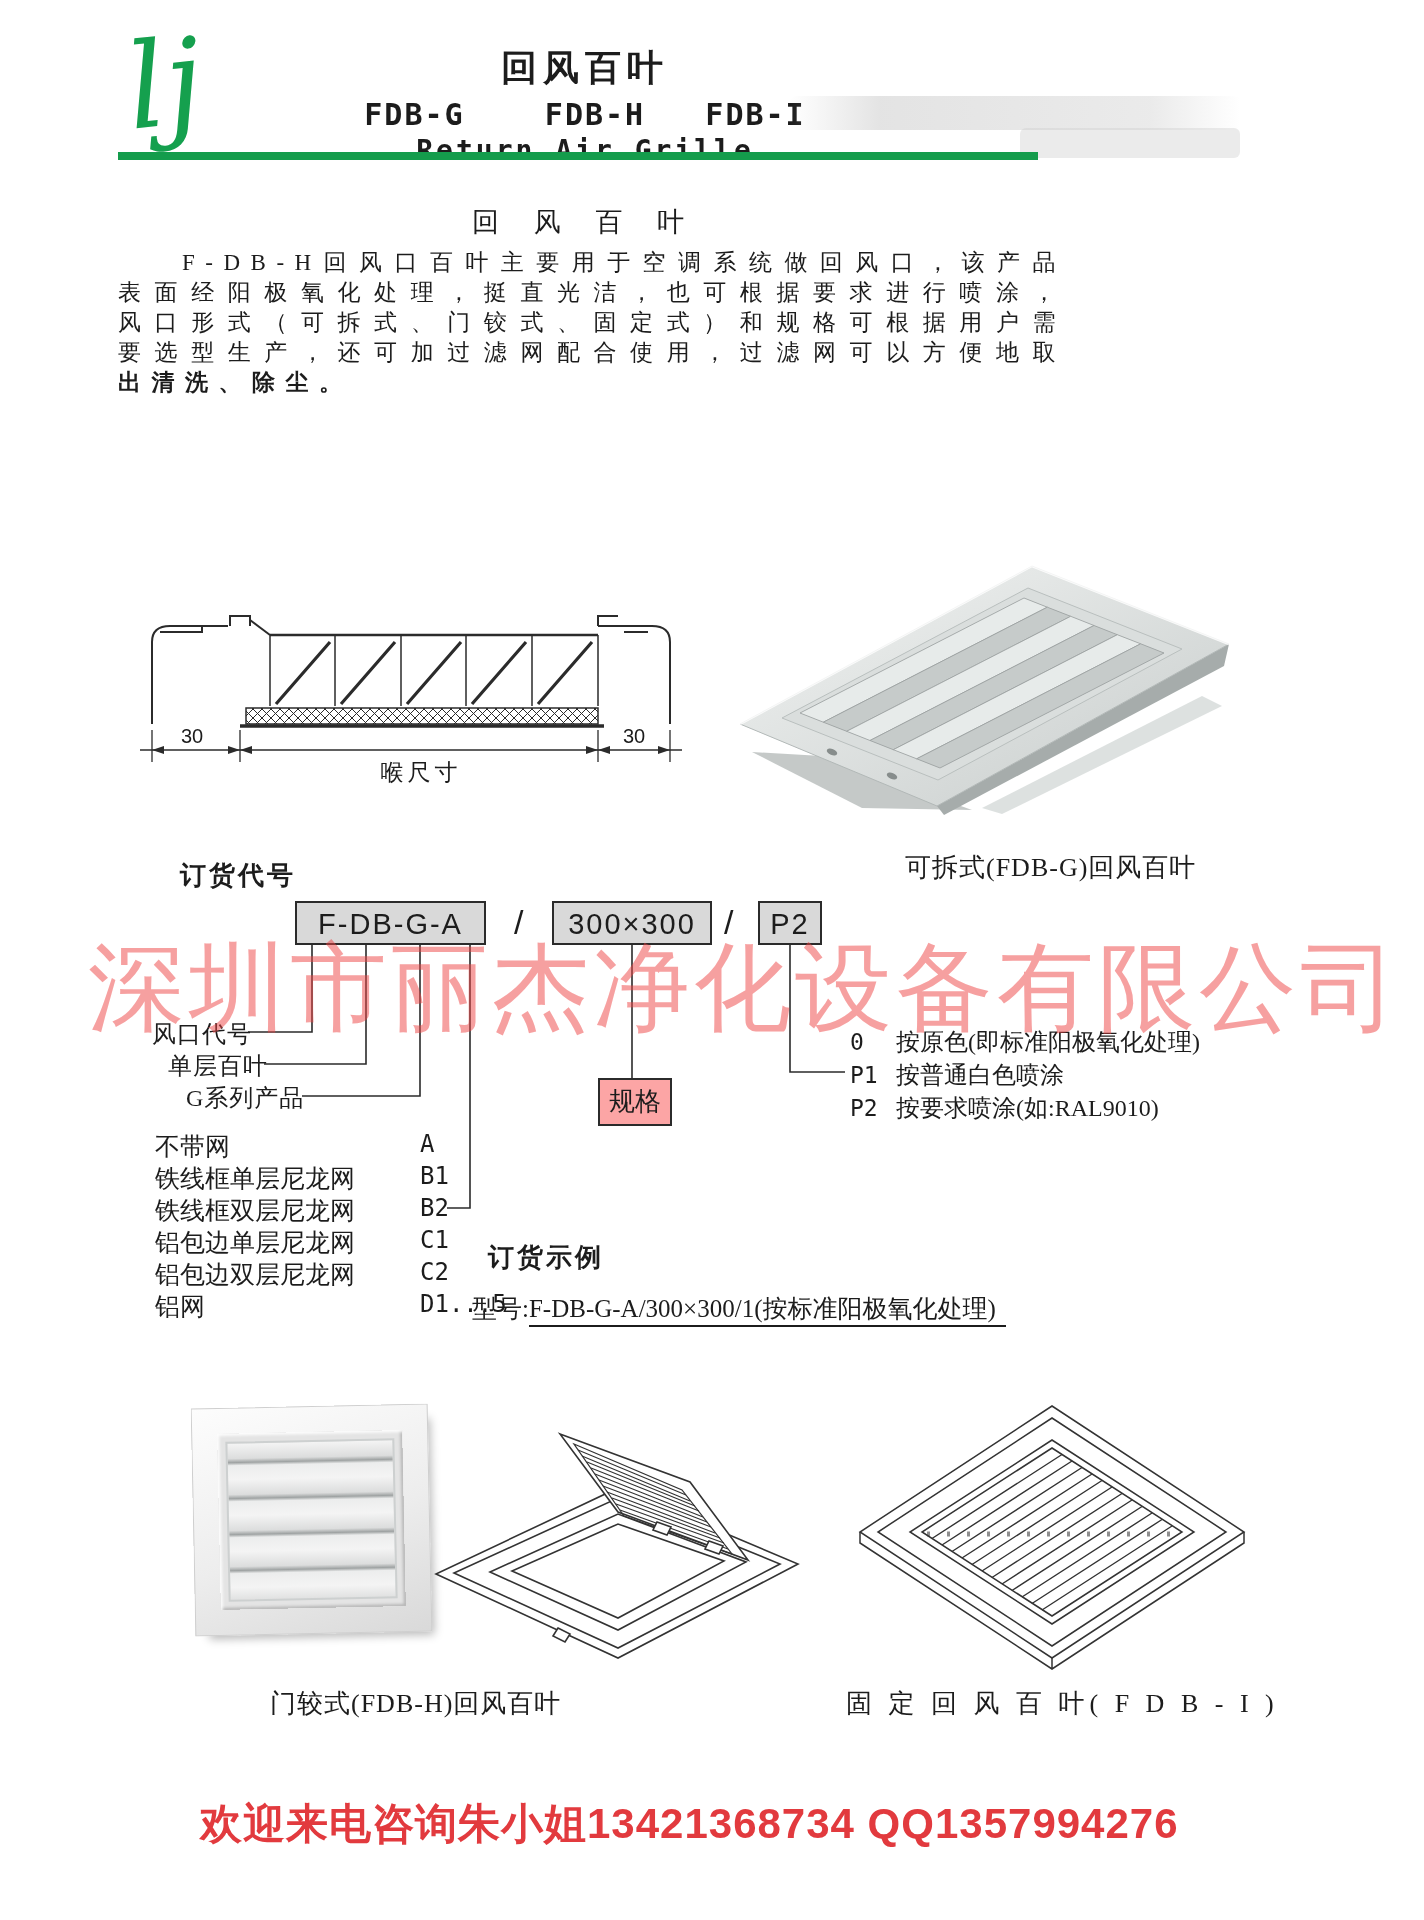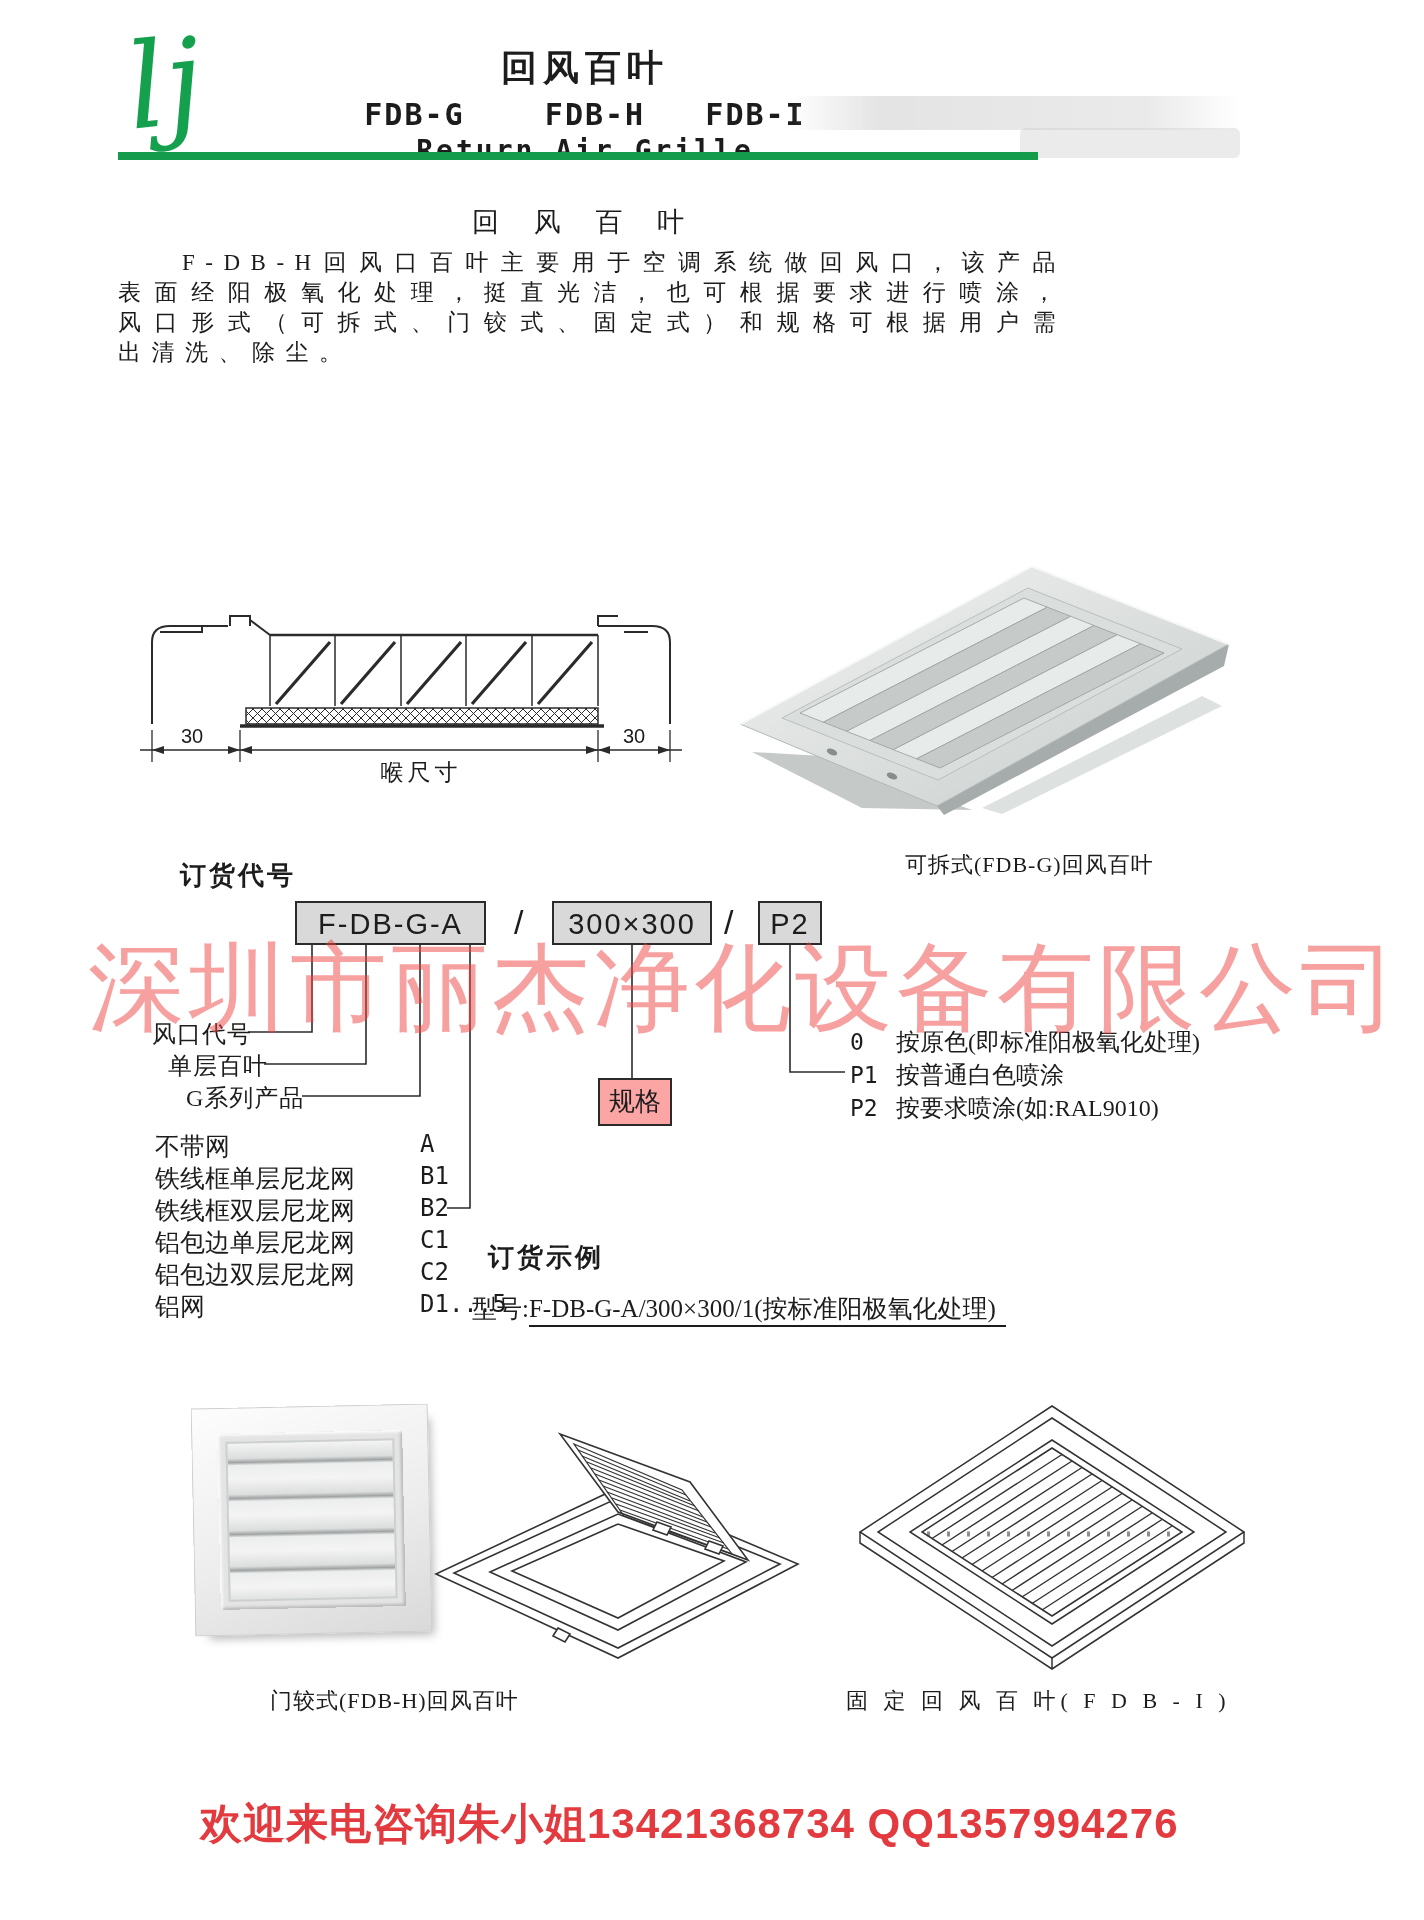--- a/index.html
+++ b/index.html
@@ -14,23 +14,23 @@
   .title-models{font-family:"DejaVu Sans Mono",monospace;font-size:30px;font-weight:700;letter-spacing:2px;white-space:pre;margin-top:4px;}
   .title-en{font-family:"DejaVu Sans Mono",monospace;font-size:28px;font-weight:700;letter-spacing:3px;margin-top:2px;}
   .greenline{left:118px;top:152px;width:920px;height:8px;background:#149c4c;}
   .smudge1{left:790px;top:96px;width:450px;height:34px;background:linear-gradient(90deg,rgba(215,215,215,0),rgba(205,205,205,.55) 20%,rgba(214,214,214,.5) 80%,rgba(225,225,225,0));border-radius:6px;}
   .smudge2{left:1020px;top:128px;width:220px;height:30px;background:rgba(205,205,205,.4);border-radius:6px;}
   
   .intro-head{left:330px;top:204px;width:510px;text-align:center;font-size:27px;letter-spacing:14px;}
   .para{left:118px;top:248px;width:948px;font-size:23px;line-height:30px;letter-spacing:10.5px;}
   .para .ln{text-align:justify;text-align-last:justify;}
   .para .ln.first{text-indent:64px;}
-  .para .ln.last{text-align:center;text-align-last:left;}
-  
-  .cap{font-size:22px;letter-spacing:1px;}
+  .para .ln.last{text-align:center;text-align-last:left;font-weight:bold;}
+  
+  .cap{font-size:26px;letter-spacing:1px;}
   .h-bold{font-family:"Liberation Sans",sans-serif;font-weight:700;font-size:26px;letter-spacing:3px;}
   
   .codebox{background:#d9d9d9;border:2px solid #2b2b2b;text-align:center;
            font-family:"Liberation Sans",sans-serif;font-size:29px;letter-spacing:2px;line-height:42px;height:44px;box-sizing:border-box;}
   .slash{font-family:"Liberation Sans",sans-serif;font-size:34px;}
   .lbl{font-size:24px;letter-spacing:1px;}
   .optrow{left:850px;width:520px;font-size:24px;}
   .optrow .code{display:inline-block;width:46px;font-family:"DejaVu Sans Mono",monospace;font-size:23px;}
   .meshrow{left:155px;width:330px;font-size:25px;}
   .meshrow .mcode{position:absolute;left:265px;top:0;font-family:"DejaVu Sans Mono",monospace;font-size:24px;}
@@ -66,20 +66,21 @@
   </div>
   <div class="abs smudge1"></div>
   <div class="abs smudge2"></div>
   <div class="abs greenline"></div>
 
   <div class="abs intro-head">回 风 百 叶</div>
   <div class="abs para">
     <div class="ln first">F-DB-H回风口百叶主要用于空调系统做回风口，该产品</div>
     <div class="ln">表面经阳极氧化处理，挺直光洁，也可根据要求进行喷涂，</div>
     <div class="ln">风口形式（可拆式、门铰式、固定式）和规格可根据用户需</div>
+    <div class="ln">要选型生产，还可加过滤网配合使用，过滤网可以方便地取</div>
     <div class="ln last">出清洗、除尘。</div>
   </div>
 
   <svg class="abs" style="left:136px;top:610px;" width="550" height="178" viewBox="0 0 550 178">
     <defs>
       <pattern id="hatch" width="9" height="9" patternUnits="userSpaceOnUse">
         <path d="M0,9 L9,0 M0,0 L9,9" stroke="#2b2b2b" stroke-width="1" fill="none"></path>
       </pattern>
     </defs>
     <g stroke="#2b2b2b" fill="none" stroke-width="2">

